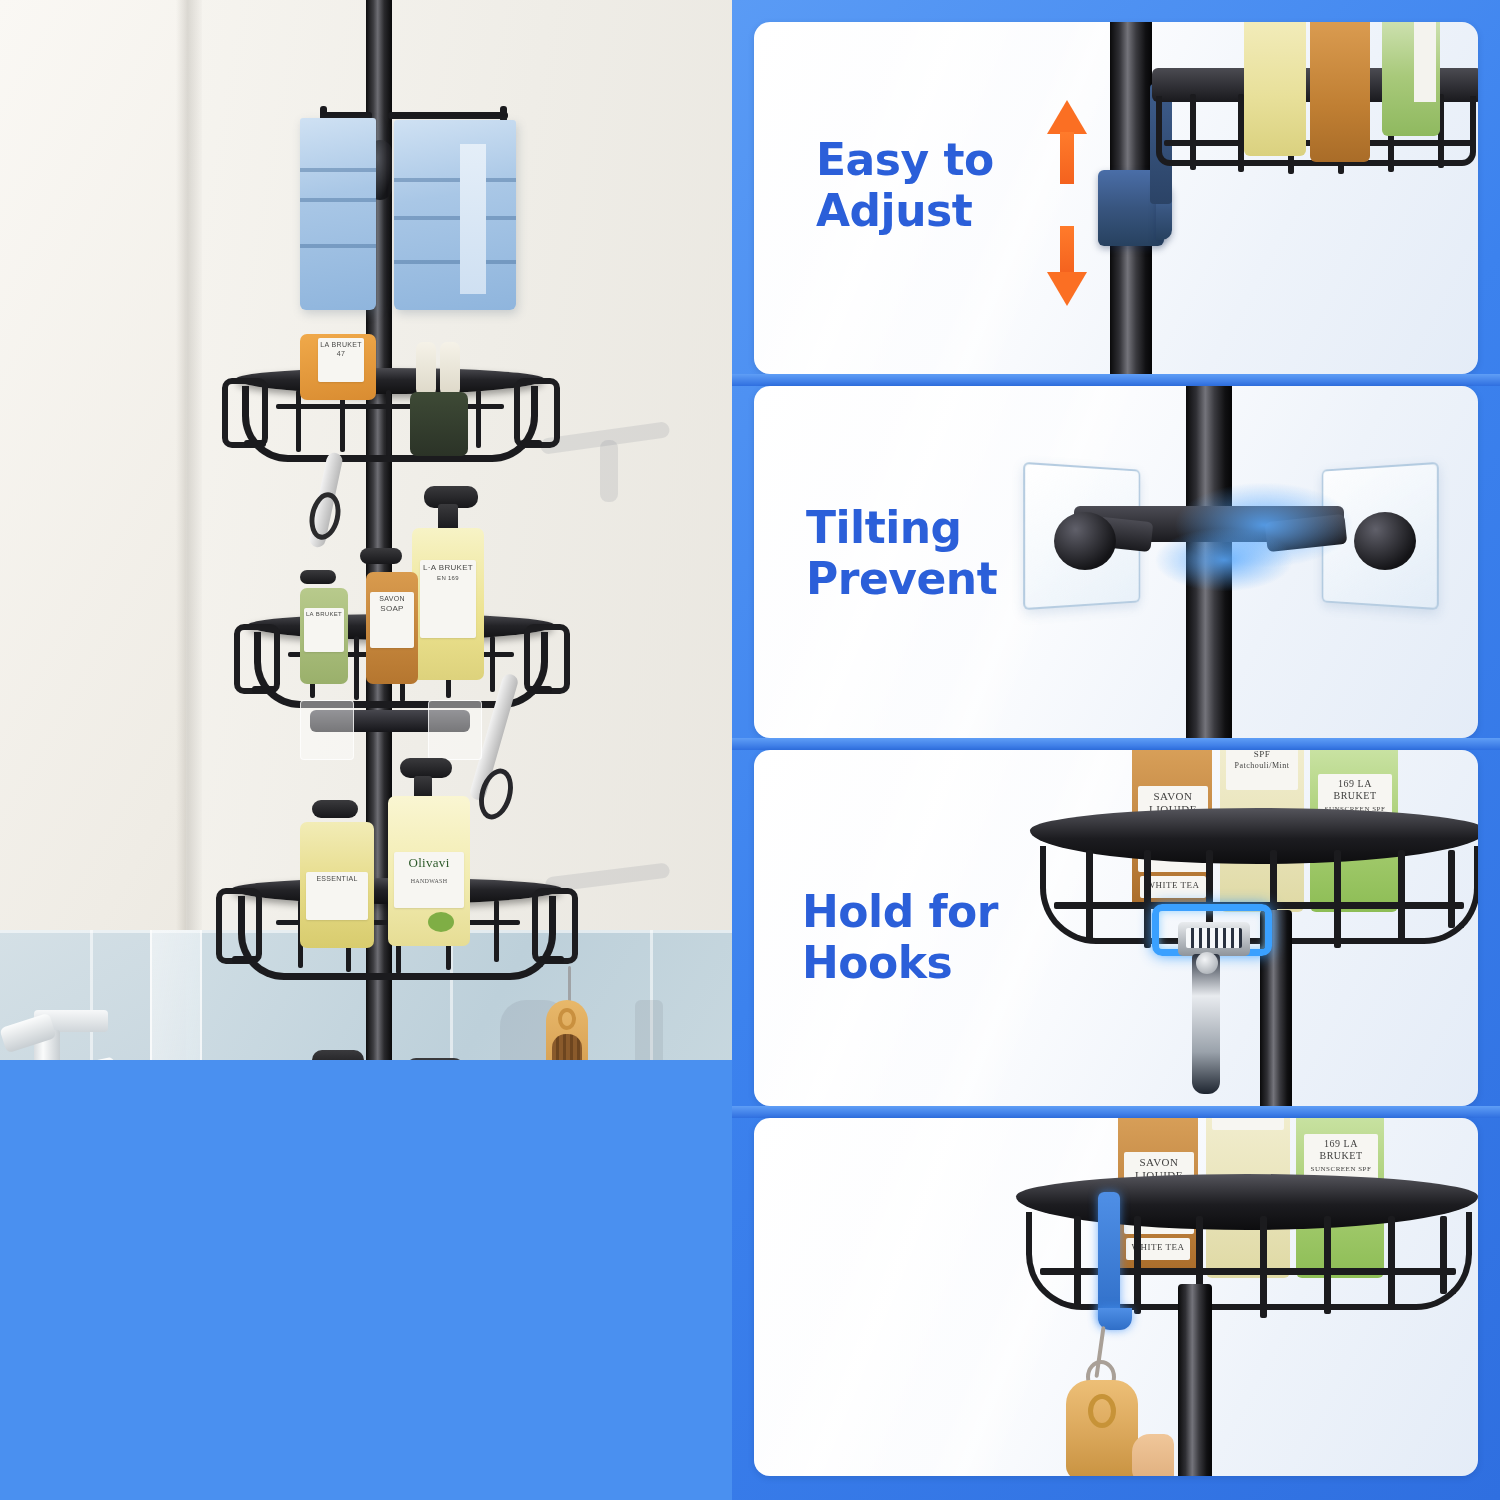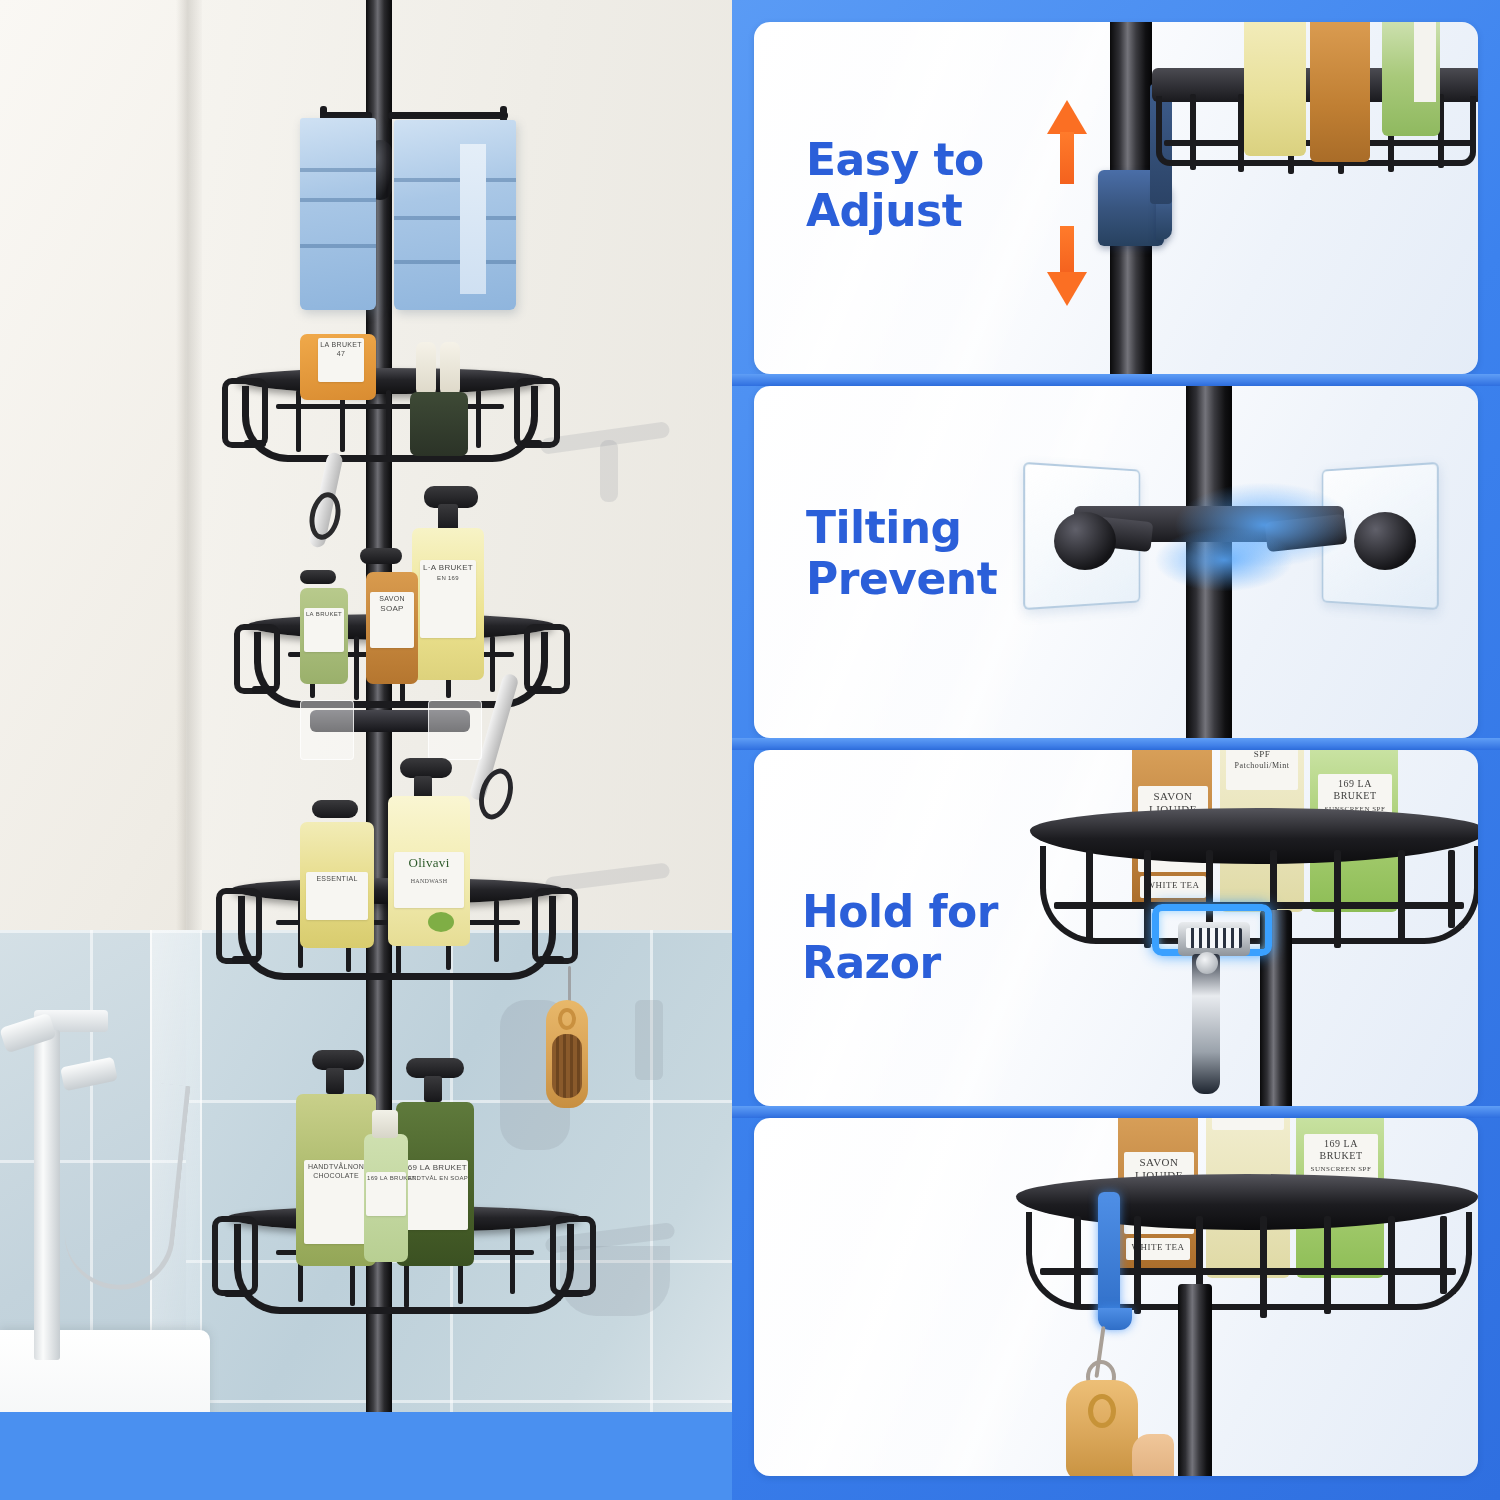--- a/index.html
+++ b/index.html
@@ -12,21 +12,21 @@
   #root {
     position: relative;
     width: 1500px; height: 1500px;
     background: #4a90f0;
   }
 
   
   .photo {
     position: absolute;
     left: 0; top: 0;
-    width: 732px; height: 1412px;
+    width: 732px; height: 1060px;
     overflow: hidden;
     background: linear-gradient(160deg,#fbfaf7 0%,#f3f1ec 40%,#eceae4 100%);
   }
   
   .wall-left {
     position: absolute; left: 0; top: 0; width: 186px; height: 1500px;
     background: linear-gradient(120deg,#faf8f4 0%, #efece5 60%, #e6e2da 100%);
   }
   .wall-right {
     position: absolute; left: 186px; top: 0; width: 546px; height: 1500px;
@@ -503,21 +503,21 @@
         <div class="bar" style="position:absolute;left:634px;top:72px;width:6px;height:78px;background:#1b1b1e;"></div>
         <div class="bar" style="position:absolute;left:684px;top:72px;width:6px;height:74px;background:#1b1b1e;"></div>
 
         <div class="pbottle" style="left:490px;top:-16px;width:62px;height:150px;background:linear-gradient(180deg,#f4eec0,#e8e09a 60%,#dad17f);z-index:2;"></div>
         <div class="pbottle" style="left:556px;top:-20px;width:60px;height:160px;background:linear-gradient(180deg,#e0a257,#c07f33 65%,#a96c28);z-index:2;"></div>
 
         <div class="pbottle" style="left:628px;top:-18px;width:58px;height:132px;background:linear-gradient(180deg,#d8e8bf,#a8c97a 55%,#8fb95f);z-index:2;"></div>
         <div style="position:absolute;left:660px;top:-6px;width:22px;height:86px;background:#f4f3ee;z-index:3;"></div>
       </div>
 
-      <div class="feat-title" style="left:52px;top:112px;">
+      <div class="feat-title" style="left:62px;top:112px;">
         <div>Easy to</div>
         <div>Adjust</div>
       </div>
     </div>
 
     <div class="divider" style="top:374px;"></div>
 
     <div class="card" style="top:386px;height:352px;">
       <div class="sheen"></div>
       <div class="sheen2"></div>
@@ -579,21 +579,21 @@
         <div class="razor-hold" style="left:398px;top:154px;width:120px;height:52px;"></div>
 
         <div style="position:absolute;left:424px;top:172px;width:72px;height:34px;background:linear-gradient(180deg,#e9ecef,#8e949b);border-radius:5px;"></div>
         <div style="position:absolute;left:432px;top:178px;width:56px;height:20px;background:repeating-linear-gradient(90deg,#f6f8fa 0 5px,#2a3240 5px 8px);border-radius:2px;"></div>
         <div style="position:absolute;left:438px;top:204px;width:28px;height:140px;background:linear-gradient(180deg,#2b3340,#e8ebef 30%,#9aa2ab 70%,#1e2530);border-radius:4px 4px 12px 12px;"></div>
         <div style="position:absolute;left:442px;top:202px;width:22px;height:22px;background:radial-gradient(circle at 40% 35%,#f2f4f6,#9aa0a7);border-radius:50%;"></div>
       </div>
 
       <div class="feat-title" style="left:48px;top:136px;">
         <div>Hold for</div>
-        <div>Razor</div>
+        <div>Hooks</div>
       </div>
     </div>
 
     <div class="divider" style="top:1106px;"></div>
 
     <div class="card" style="top:1118px;height:358px;">
       <div class="sheen"></div>
       <div class="sheen2"></div>
 
       <div class="art">

